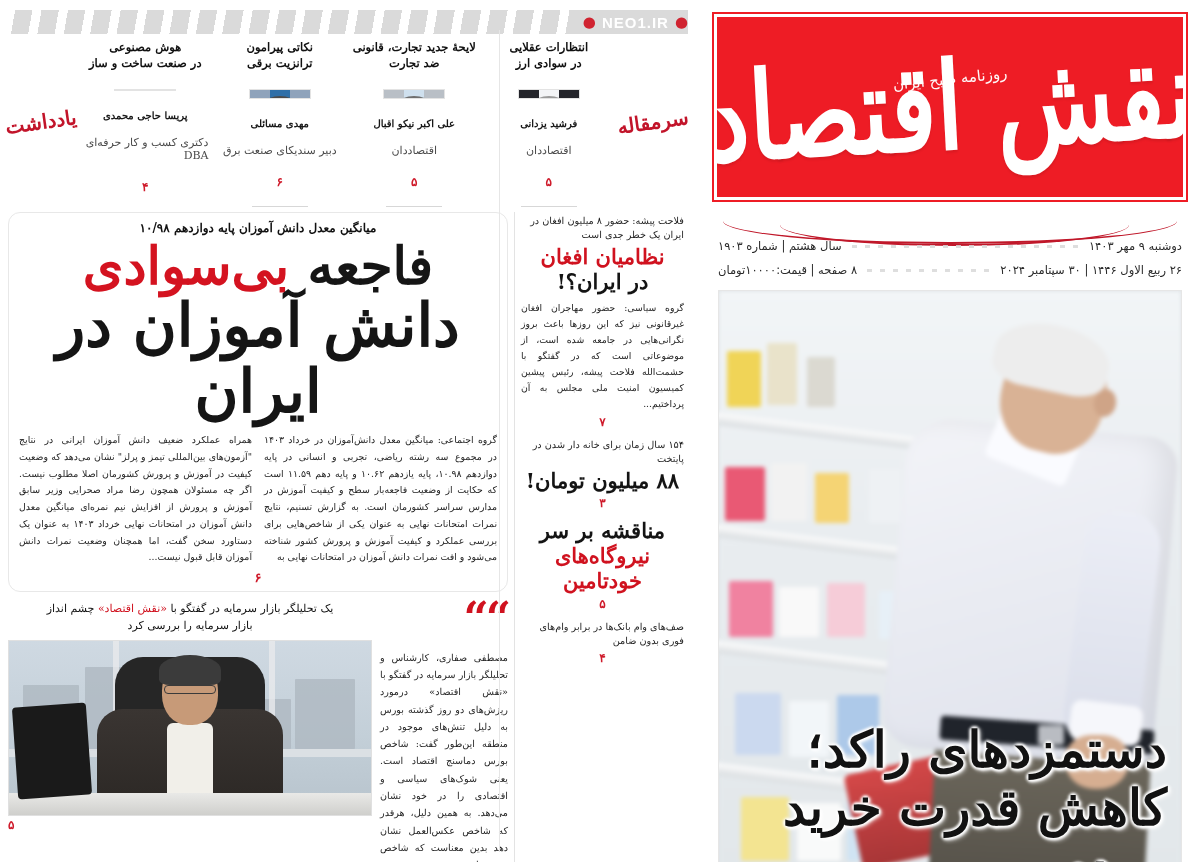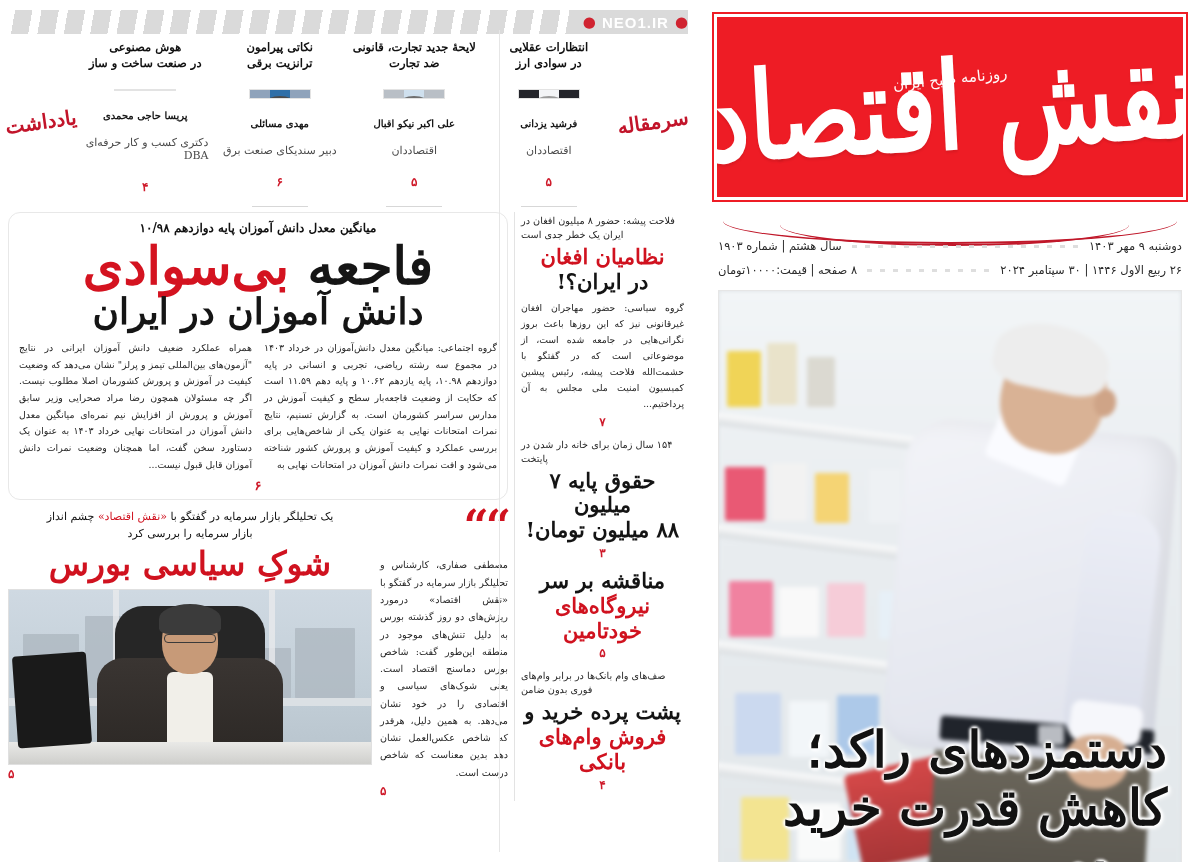--- a/index.html
+++ b/index.html
@@ -310,21 +310,21 @@
   .right-body{ display:flex; flex-direction:row; margin:6px 4px 0 4px; height:auto; }
 
   .midcol{
     width:176px;
     padding:2px 6px 0 6px;
     border-left:1px solid #e3e3e3;
     direction:rtl;
   }
   .news-item{ margin-bottom:9px; }
   .ni-kicker{
-    font-size:9.7px; color:#1d1d1d; line-height:1.45; text-align:left;
+    font-size:9.7px; color:#1d1d1d; line-height:1.45; text-align:right;
     font-family:"DejaVu Serif","Liberation Serif",serif;
   }
   .ni-head{
     font-size:21px; font-weight:700; line-height:1.18;
     text-align:center; color:#141414; margin-top:3px;
     font-family:"DejaVu Serif","Liberation Serif",serif;
     letter-spacing:-.5px;
   }
   .ni-head .red{ color:#d0121f; }
   .ni-body{
@@ -349,21 +349,21 @@
     text-align:center; font-size:12px; font-weight:700; color:#111;
     font-family:"DejaVu Serif","Liberation Serif",serif;
   }
   .lead-head{
     text-align:center; margin-top:2px;
     font-family:"DejaVu Serif","Liberation Serif",serif;
     font-weight:700; line-height:1.1; letter-spacing:-2px;
   }
   .lead-l1{ font-size:52px; color:#151515; display:block; }
   .lead-l1 .red{ color:#d41320; }
-  .lead-l2{ font-size:36px; color:#151515; display:block; margin-top:-2px; }
+  .lead-l2{ font-size:60px; color:#151515; display:block; margin-top:-2px; }
   .lead-cols{ display:flex; gap:12px; margin-top:8px; direction:rtl; }
   .lead-p{
     flex:1; font-size:9.4px; line-height:1.78; text-align:justify; color:#222;
     font-family:"DejaVu Serif","Liberation Serif",serif;
   }
   .lead-pg{
     text-align:center; color:#cf1b2b; font-size:13px; font-weight:700; margin-top:4px;
     font-family:"DejaVu Serif","Liberation Serif",serif;
   }
 
@@ -621,40 +621,35 @@
             <div class="red">نظامیان افغان</div>
             <div>در ایران؟!</div>
           </div>
           <div class="ni-body">گروه سیاسی: حضور مهاجران افغان غیرقانونی نیز که این روزها باعث بروز نگرانی‌هایی در جامعه شده است، از موضوعاتی است که در گفتگو با حشمت‌الله فلاحت پیشه، رئیس پیشین کمیسیون امنیت ملی مجلس به آن پرداختیم...</div>
           <div class="ni-pg">۷</div>
         </div>
 
         <div class="news-item">
           <div class="ni-kicker">۱۵۴ سال زمان برای خانه دار شدن در پایتخت</div>
           <div class="ni-head">
-            <div>حقوق پایه ۷ میلیون</div>
             <div>۸۸ میلیون تومان!</div>
           </div>
           <div class="ni-pg">۳</div>
         </div>
 
         <div class="news-item">
           <div class="ni-head">
             <div>مناقشه بر سر</div>
             <div class="red">نیروگاه‌های خودتامین</div>
           </div>
           <div class="ni-pg">۵</div>
         </div>
 
         <div class="news-item">
           <div class="ni-kicker">صف‌های وام بانک‌ها در برابر وام‌های فوری بدون ضامن</div>
-          <div class="ni-head">
-            <div>پشت پرده خرید و</div>
-            <div class="red">فروش وام‌های بانکی</div>
-          </div>
           <div class="ni-pg">۴</div>
         </div>
 
       </div>
 
       <div class="maincol">
 
         <div class="lead-card">
           <div class="lead-kicker">میانگین معدل دانش آموزان پایه دوازدهم ۱۰/۹۸</div>
           <div class="lead-head">
@@ -674,21 +669,20 @@
             <div class="quote-mark">““</div>
             <div class="quote-text">مصطفی صفاری، کارشناس و تحلیلگر بازار سرمایه در گفتگو با «نقش اقتصاد» درمورد ریزش‌های دو روز گذشته بورس به دلیل تنش‌های موجود در منطقه این‌طور گفت: شاخص بورس دماسنج اقتصاد است. یعنی شوک‌های سیاسی و اقتصادی را در خود نشان می‌دهد. به همین دلیل، هرقدر که شاخص عکس‌العمل نشان دهد بدین معناست که شاخص درست است.</div>
             <div class="quote-pg">۵</div>
           </div>
 
           <div class="bourse">
             <div class="bourse-kicker">
               <span>یک تحلیلگر بازار سرمایه در گفتگو با </span><span class="red">«نقش اقتصاد»</span><span> چشم انداز</span>
               <div>بازار سرمایه را بررسی کرد</div>
             </div>
-            <div class="bourse-head">شوکِ سیاسی بورس</div>
             <div class="bourse-photo">
               <div class="bp-window"></div>
               <div class="bp-bldg" style="left:14px;top:44px;width:56px;height:62px;"></div>
               <div class="bp-bldg" style="left:76px;top:26px;width:48px;height:84px;"></div>
               <div class="bp-bldg" style="left:128px;top:52px;width:44px;height:58px;"></div>
               <div class="bp-bldg" style="right:16px;top:38px;width:60px;height:70px;"></div>
               <div class="bp-bldg" style="right:80px;top:58px;width:40px;height:50px;"></div>
               <div class="bp-mullion" style="left:104px;"></div>
               <div class="bp-mullion" style="right:96px;"></div>
               <div class="bp-sill" style="top:108px;"></div>

